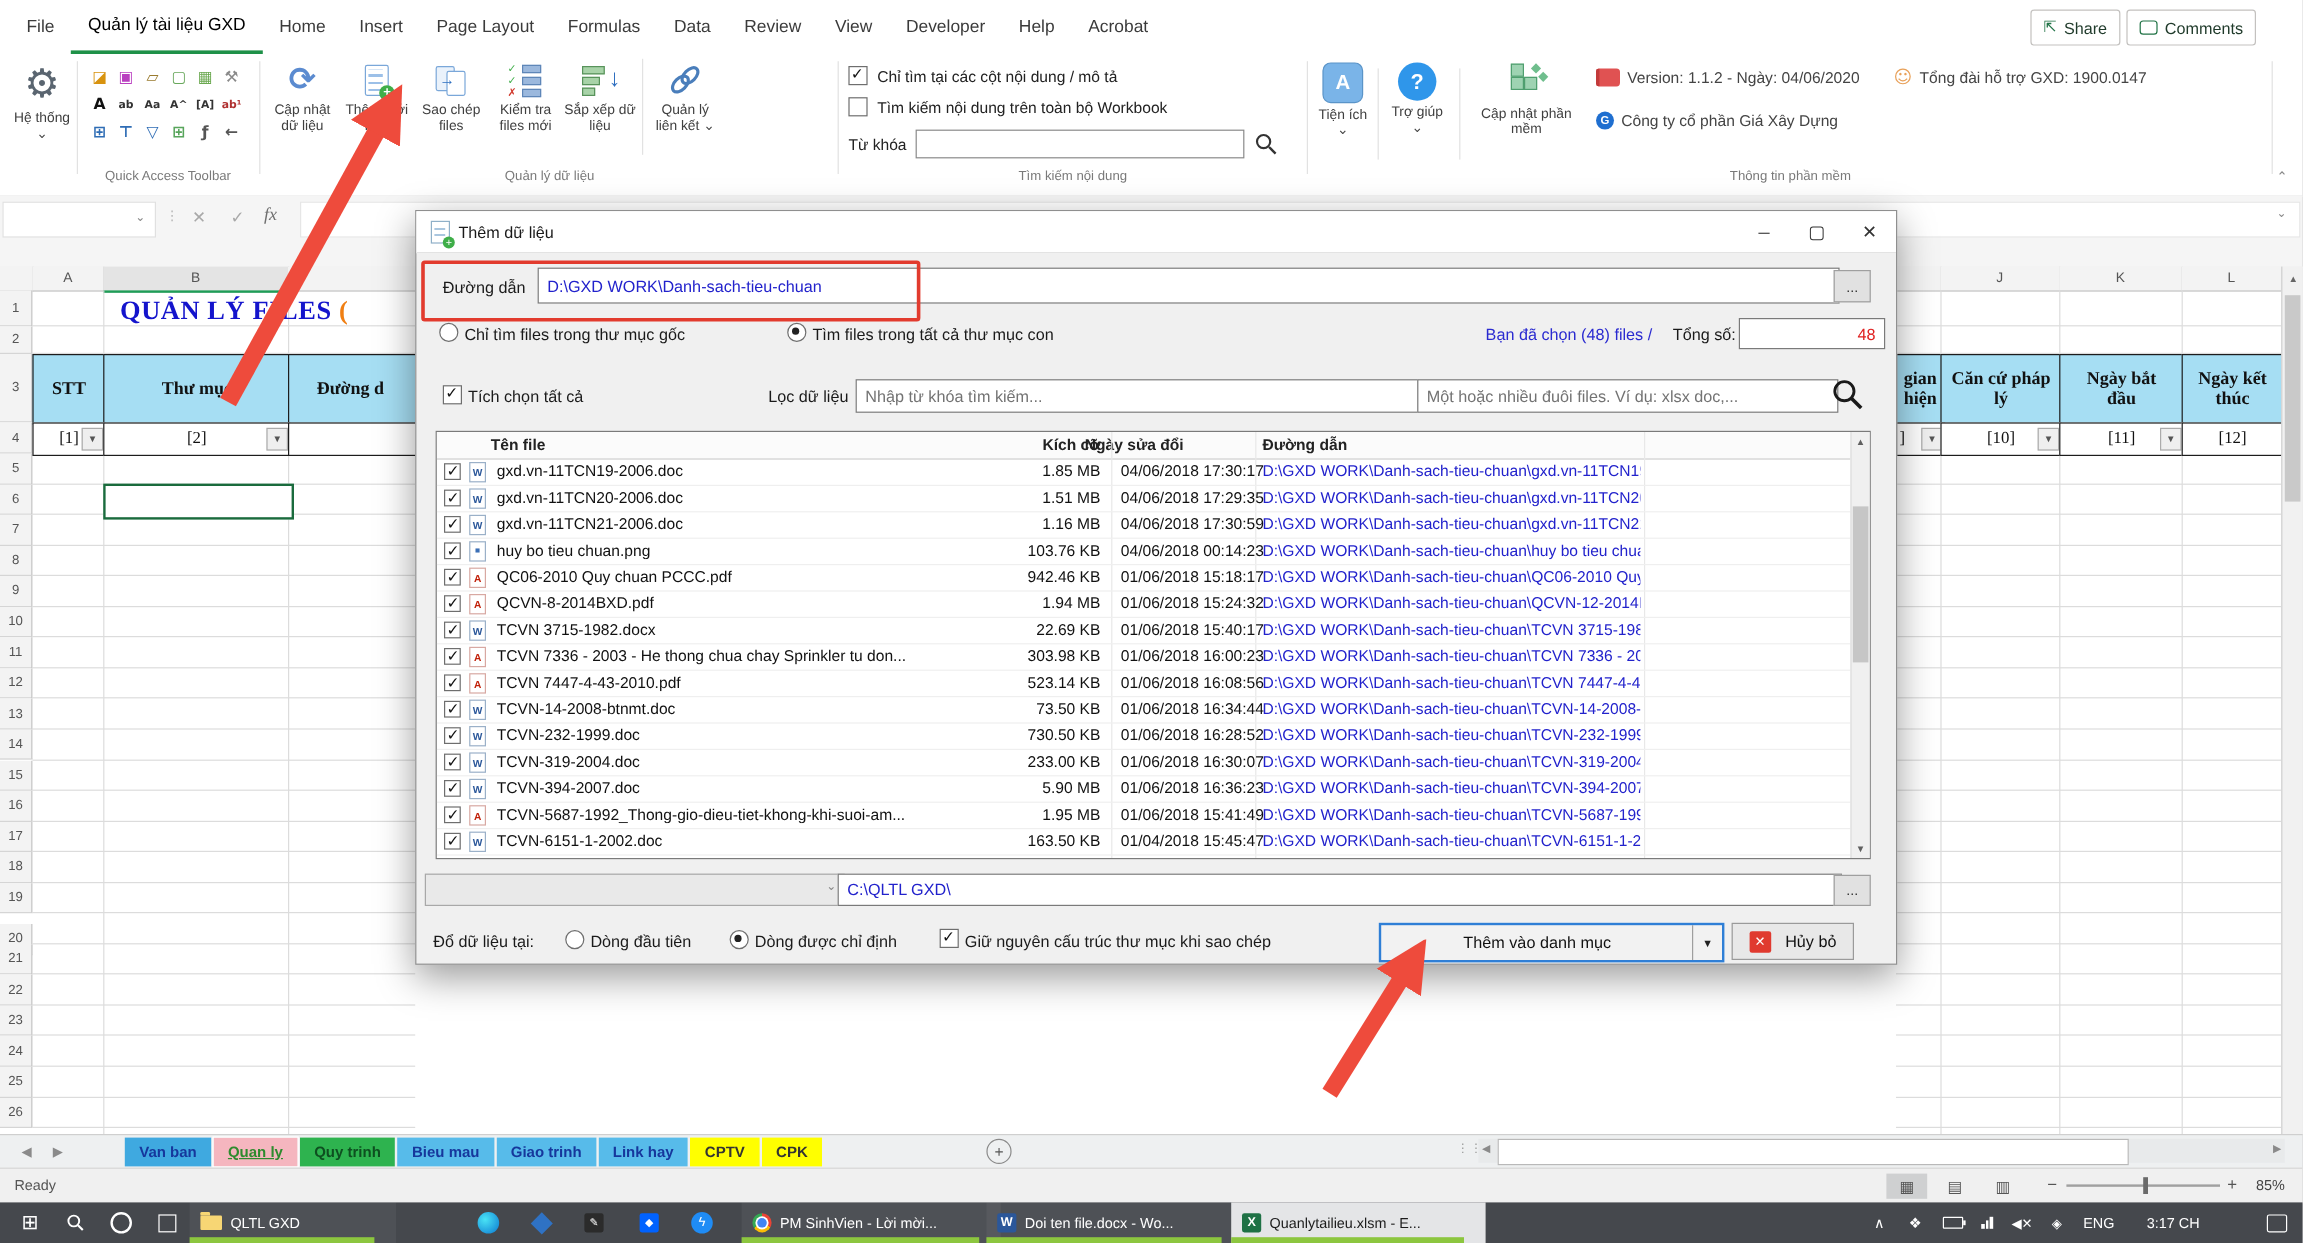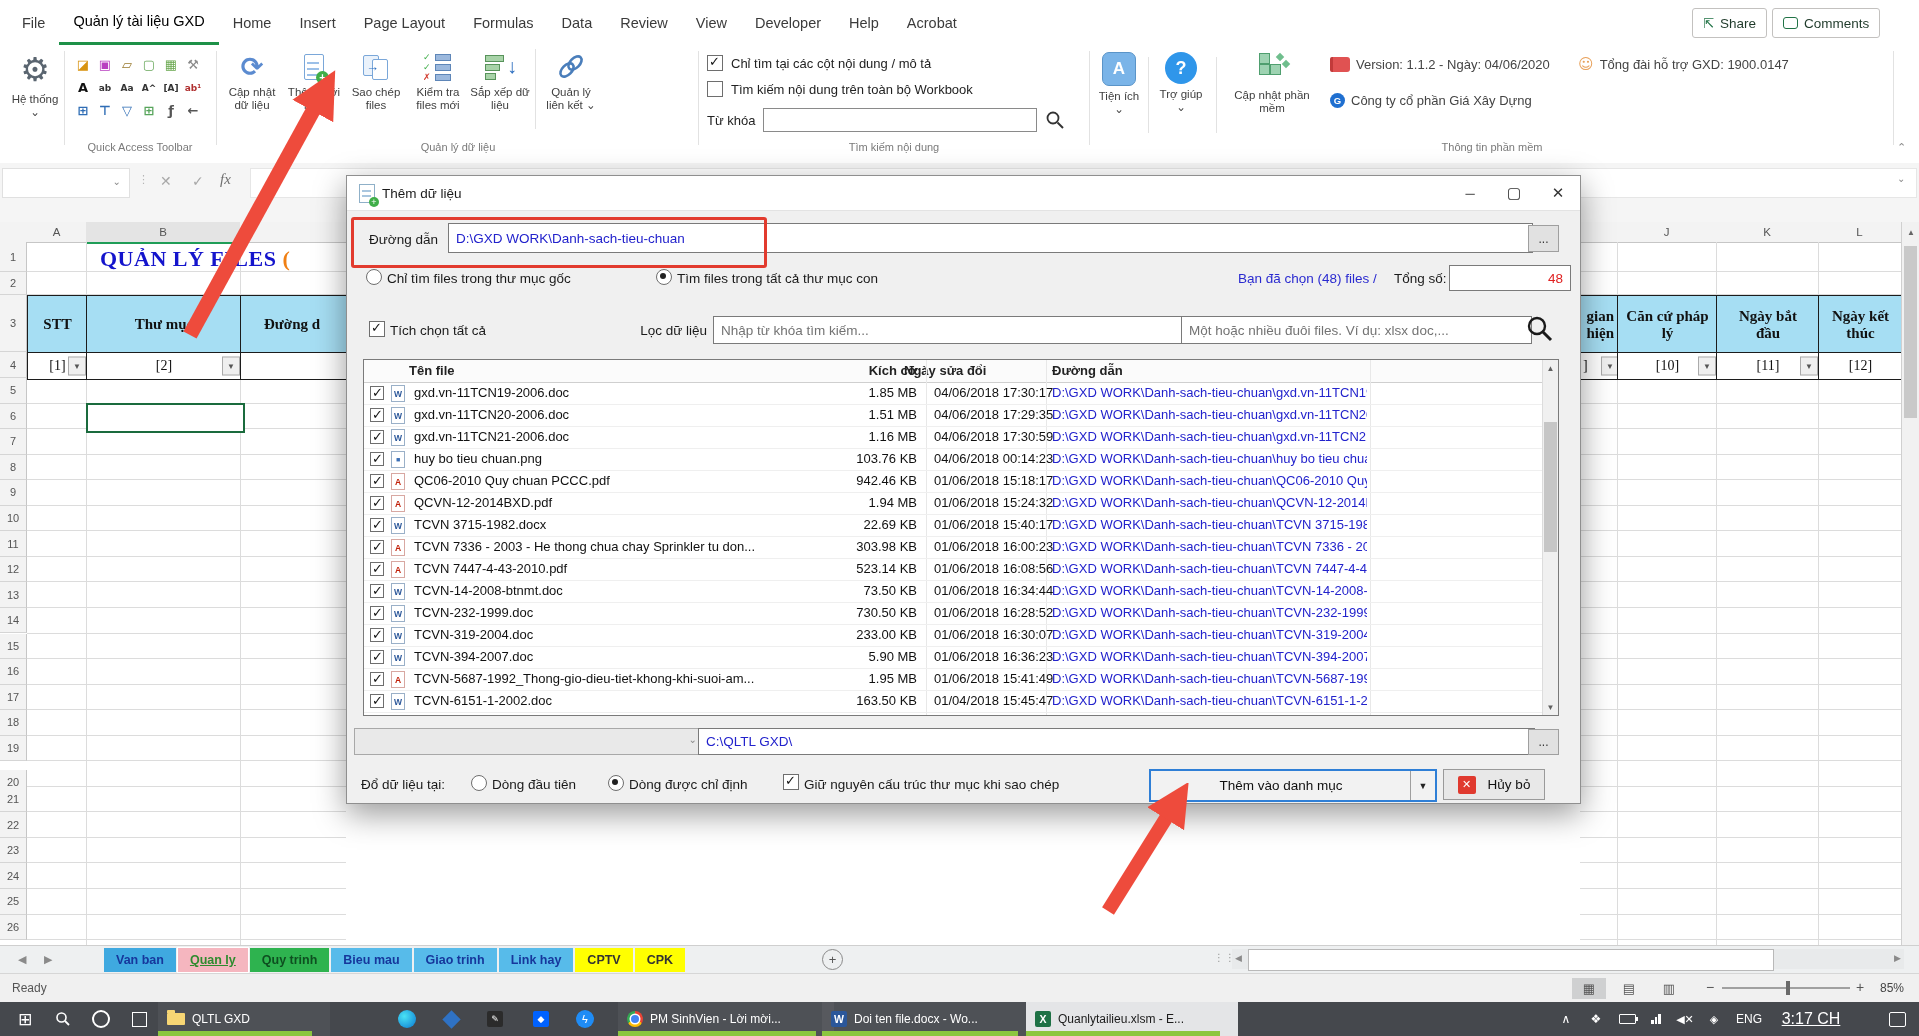--- a/index.html
+++ b/index.html
@@ -564,21 +564,21 @@
             <span class="cb on" style="position:absolute;left:6px;top:4px;width:12px;height:12px;"></span>
             <span class="fpage pdf">A</span>
             <span class="nm">QC06-2010 Quy chuan PCCC.pdf</span>
             <span class="sz">942.46 KB</span>
             <span class="dt">01/06/2018 15:18:17</span>
             <span class="pt">D:\GXD WORK\Danh-sach-tieu-chuan\QC06-2010 Quy c...</span>
           </div>
           <div class="frow" style="top: 132px;">
             <span class="cb on" style="position:absolute;left:6px;top:4px;width:12px;height:12px;"></span>
             <span class="fpage pdf">A</span>
-            <span class="nm">QCVN-12-2014BXD.pdf</span>
+            <span class="nm">QCVN-8-2014BXD.pdf</span>
             <span class="sz">1.94 MB</span>
             <span class="dt">01/06/2018 15:24:32</span>
             <span class="pt">D:\GXD WORK\Danh-sach-tieu-chuan\QCVN-12-2014B...</span>
           </div>
           <div class="frow" style="top: 154px;">
             <span class="cb on" style="position:absolute;left:6px;top:4px;width:12px;height:12px;"></span>
             <span class="fpage word">W</span>
             <span class="nm">TCVN 3715-1982.docx</span>
             <span class="sz">22.69 KB</span>
             <span class="dt">01/06/2018 15:40:17</span>
@@ -802,21 +802,21 @@
       </div>
     <div class="tbi" style="left:1672px;width:26px;">
         <span class="trayglyph" style="font-size:11px;">◀✕</span>
       </div>
     <div class="tbi" style="left:1702px;width:24px;">
         <span class="trayglyph" style="font-size:11px;">◈</span>
       </div>
     <div class="tbi" style="left:1730px;width:38px;font-size:12px;">
         <span>ENG</span>
       </div>
-    <div class="tbi" style="left:1776px;width:70px;font-size:16px;text-decoration:underline;">
+    <div class="tbi" style="left:1776px;width:70px;font-size:12px;">
         <span>3:17 CH</span>
       </div>
     <div class="tbi" style="left:1880px;width:34px;">
         <span style="width:15px;height:13px;border:1.6px solid #fff;border-radius:2px;"></span>
       </div>
     <span class="greenbar" style="left:158px;width:154px;"></span>
     <span class="greenbar" style="left:618px;width:198px;"></span>
     <span class="greenbar" style="left:822px;width:196px;"></span>
     <span class="greenbar" style="left:1026px;width:194px;"></span>
   </div>

